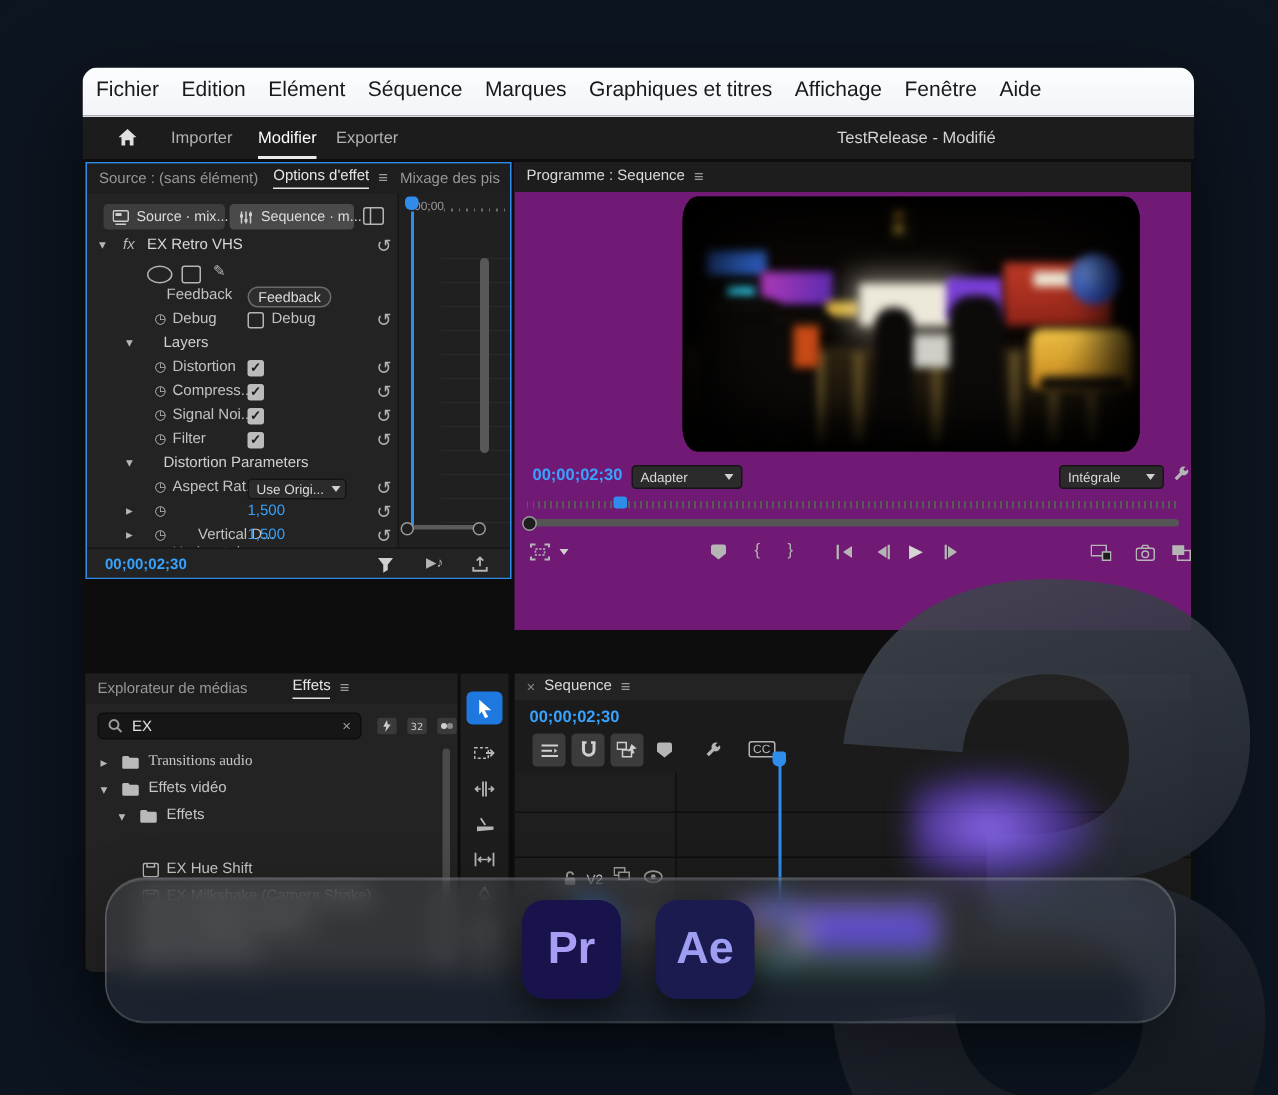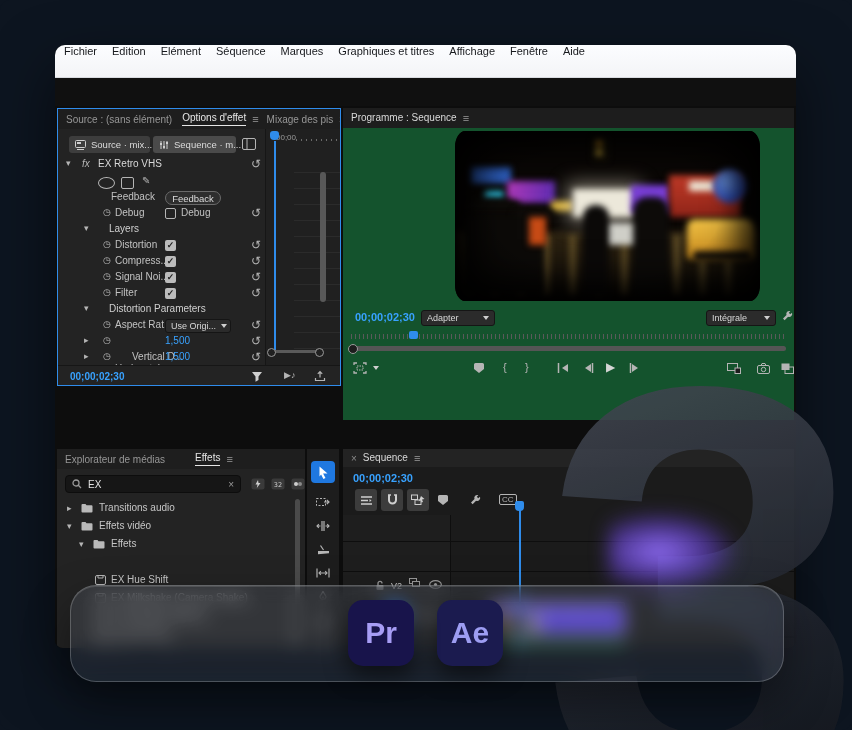--- a/index.html
+++ b/index.html
@@ -3,22 +3,22 @@
 <meta charset="utf-8">
 <style>
   html,body{margin:0;padding:0;background:#0d1520;}
   body{width:852px;height:730px;font-family:"Liberation Sans",sans-serif;}
   #stage{position:relative;width:852px;height:730px;overflow:hidden;background:#0d1520;border-radius:10px;}
   .abs{position:absolute;}
   
   .win{position:absolute;left:55px;top:45px;width:741px;height:603px;border-radius:10px 10px 8px 8px;
        background:#101010;box-shadow:0 24px 60px rgba(0,0,0,.55);overflow:hidden;}
   .menubar{position:absolute;left:0;top:0;width:100%;height:33px;background:linear-gradient(#fcfdff,#f3f4f7);
-       display:flex;align-items:flex-start;gap:15px;padding:0 0 5px 9px;box-sizing:border-box;
-       font-size:11px;color:#17191d;border-bottom:1px solid #d9dbe0;}
+       display:flex;align-items:center;gap:15px;padding:0 0 5px 9px;box-sizing:border-box;
+       font-size:14px;color:#17191d;border-bottom:1px solid #d9dbe0;}
   .menubar span{white-space:nowrap;}
   .appbar{position:absolute;left:0;top:33px;width:100%;height:28px;background:#1c1c1c;}
   .apptab{position:absolute;top:0;height:28px;line-height:28px;font-size:11px;color:#b0b0b0;}
   .apptab.active{color:#fff;border-bottom:2px solid #eaeaea;height:26px;}
   .doctitle{position:absolute;left:503px;top:0;height:28px;line-height:28px;font-size:11px;color:#d4d4d4;}
   .workspace{position:absolute;left:0;top:61px;right:0;bottom:0;background:#0d0d0d;}
   .panel{position:absolute;background:#232323;overflow:hidden;}
   .ph{position:absolute;left:0;top:0;right:0;height:20px;background:#1e1e1e;display:flex;align-items:center;
       gap:6px;padding:0 8px;font-size:10px;color:#979797;white-space:nowrap;}
   .ptab.active{color:#e6e6e6;border-bottom:1.5px solid #e6e6e6;padding-bottom:2px;}
@@ -81,20 +81,31 @@
       <span>Edition</span>
       <span>Elément</span>
       <span>Séquence</span>
       <span>Marques</span>
       <span>Graphiques et titres</span>
       <span>Affichage</span>
       <span>Fenêtre</span>
       <span>Aide</span>
     </div>
 
+    <div class="appbar">
+      <span class="ic abs" style="left:23px;top:7px;">
+        <svg width="14" height="14" viewBox="0 0 14 14">
+            <path d="M7 1 L13 6.5 H11 V12 H8.5 V8.5 h-3 V12 H3 V6.5 H1 Z" fill="#e0e0e0"></path>
+          </svg>
+      </span>
+      <span class="apptab" style="left:59px;">Importer</span>
+      <span class="apptab active" style="left:117px;">Modifier</span>
+      <span class="apptab" style="left:169px;">Exporter</span>
+      <span class="doctitle">TestRelease - Modifié</span>
+    </div>
 
     <div class="workspace">
 
       <div class="panel" style="left:2px;top:2px;width:284px;height:278px;border:1px solid #2f8ceb;box-sizing:border-box;">
         <div class="ph">
           <span class="ptab">Source : (sans élément)</span>
           <span class="ptab active" style="margin-left:4px;">Options d'effet</span>
           <span class="burger">≡</span>
           <span class="ptab" style="margin-left:2px;">Mixage des pis</span>
           <span style="color:#c9c9c9;font-size:11px;">»</span>
@@ -284,21 +295,21 @@
           </span>
 
         <div class="abs" style="left:0;top:48px;width:236px;height:212px;font-size:10px;color:#c6c6c6;">
           <div class="abs" style="left:0;top:2px;width:100%;height:18px;">
             <span class="tri abs" style="left:10px;top:4px;">▸</span>
             <span class="ic abs" style="left:24px;top:4px;">
                 <svg width="12" height="10" viewBox="0 0 12 10">
                   <path d="M0.5 2 a1 1 0 0 1 1-1 h3 l1 1.2 h5 a1 1 0 0 1 1 1 V8.5 a1 1 0 0 1-1 1 H1.5 a1 1 0 0 1-1-1 Z" fill="#b9b9b9"></path>
                 </svg>
               </span>
-            <span class="abs" style="left:42px;top:3px;">Transitions audio</span>
+            <span class="abs" style="left:42px;top:3px;font-family:Liberation Serif, serif;">Transitions audio</span>
           </div>
           <div class="abs" style="left:0;top:20px;width:100%;height:18px;">
             <span class="tri abs" style="left:10px;top:4px;">▾</span>
             <span class="ic abs" style="left:24px;top:4px;">
                 <svg width="12" height="10" viewBox="0 0 12 10">
                   <path d="M0.5 2 a1 1 0 0 1 1-1 h3 l1 1.2 h5 a1 1 0 0 1 1 1 V8.5 a1 1 0 0 1-1 1 H1.5 a1 1 0 0 1-1-1 Z" fill="#b9b9b9"></path>
                 </svg>
               </span>
             <span class="abs" style="left:42px;top:3px;">Effets vidéo</span>
           </div>
@@ -401,21 +412,21 @@
               <rect x="0.8" y="0.8" width="11.4" height="9.4" rx="1" fill="none" stroke="#b5b5b5" stroke-width="1.3"></rect>
             </svg>
           </div>
         <div class="toolbtn" style="top:185px;">
           <svg width="12" height="13" viewBox="0 0 12 13">
               <path d="M3 12 V5 a1 1 0 0 1 2 0 V4 a1 1 0 0 1 2 0 v1 a1 1 0 0 1 2 0 v1.5 a1 1 0 0 1 2 0 V9 a4 4 0 0 1-4 4 Z" fill="none" stroke="#b5b5b5" stroke-width="1.1"></path>
             </svg>
           </div>
       </div>
 
-      <div class="panel" style="left:288px;top:2px;width:451px;height:312px;background:#14532d;text-align:right;">
+      <div class="panel" style="left:288px;top:2px;width:451px;height:312px;background:#701a75;text-align:right;">
         <div class="ph" style="background:#1d1d1d;">
           <span class="ptab active" style="border-bottom:none;color:#d9d9d9;">Programme : Sequence</span>
           <span class="burger">≡</span>
         </div>
 
         <div class="scene" style="left:112px;top:23px;width:305px;height:170px;">
           <div class="blur" style="left:0;top:100px;width:305px;height:70px;background:linear-gradient(#2e2412,#0b0805);"></div>
           <div class="blur" style="left:10px;top:104px;width:285px;height:60px;background:repeating-linear-gradient(90deg,rgba(228,188,92,.28) 0 7px,rgba(0,0,0,0) 7px 26px);"></div>
           <div class="blur" style="left:16px;top:36px;width:40px;height:16px;background:#2f63c8;"></div>
           <div class="blur" style="left:52px;top:50px;width:48px;height:22px;background:linear-gradient(100deg,#b03ab8,#5a2bb0);"></div>

